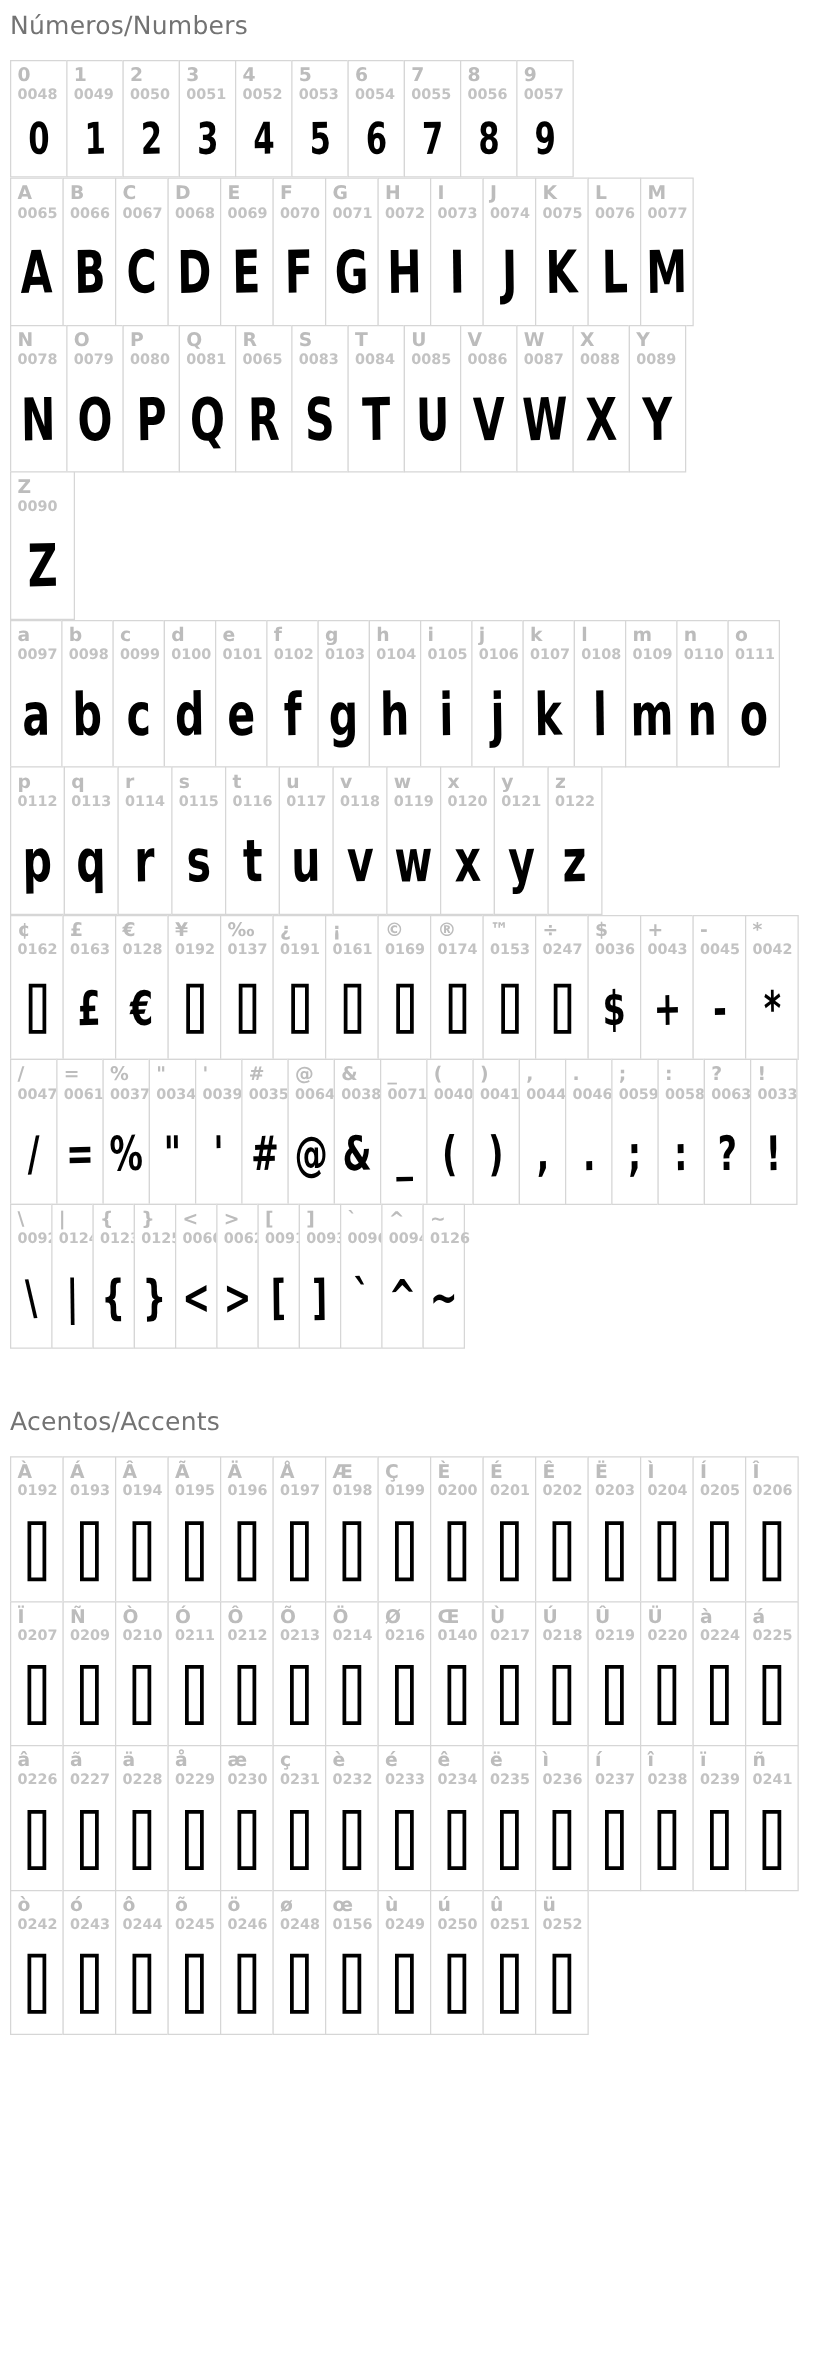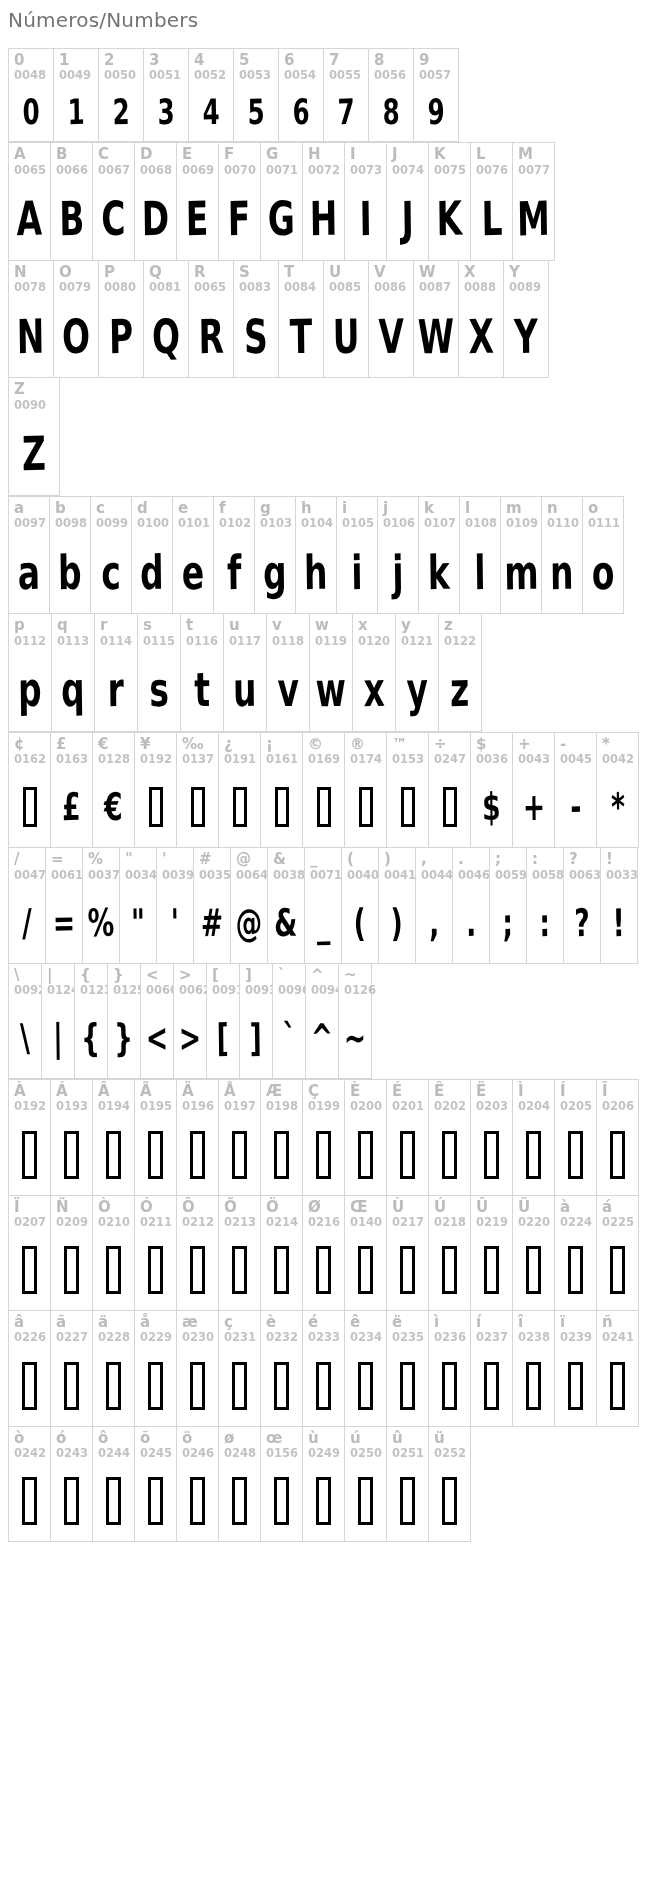--- a/index.html
+++ b/index.html
@@ -1022,20 +1022,21 @@
             <span class="char-label">~</span>
             <span class="char-code">0126</span>
           </div>
           <div class="garea">
             <span class="glyph">~</span>
           </div>
         </div>
       </div>
     </div>
     <div class="charsec sec-accents">
+      <h2 class="section-title">Acentos/Accents</h2>
       <div class="row">
         <div class="cell" style="width: 43px;">
           <div class="lblwrap">
             <span class="char-label">À</span>
             <span class="char-code">0192</span>
           </div>
           <div class="garea">
             <span class="notdef"></span>
           </div>
         </div>

